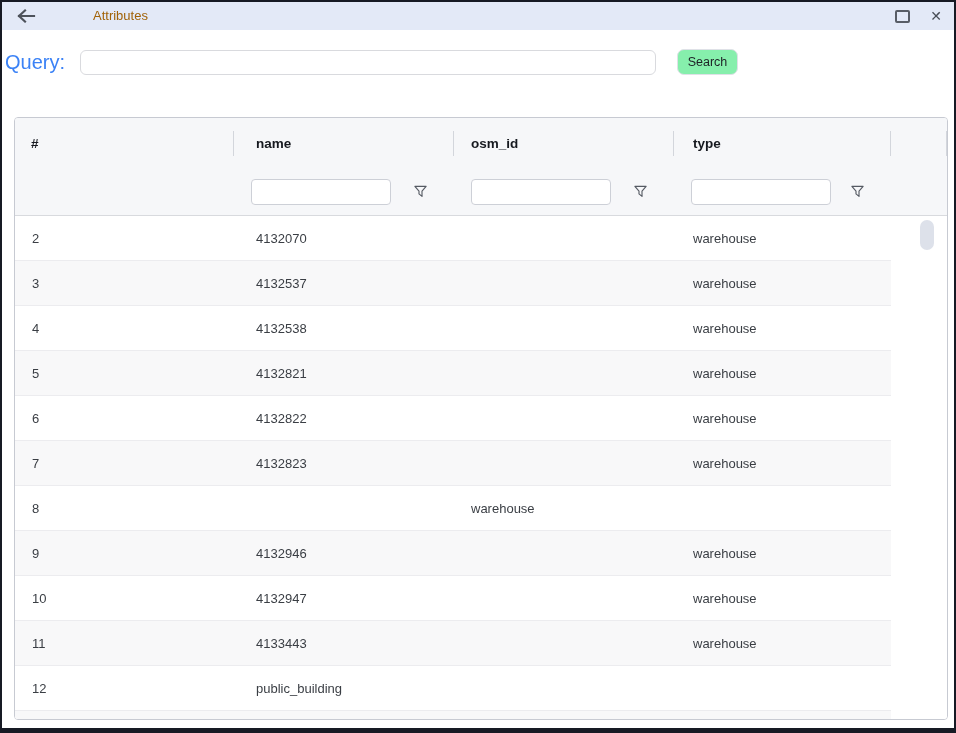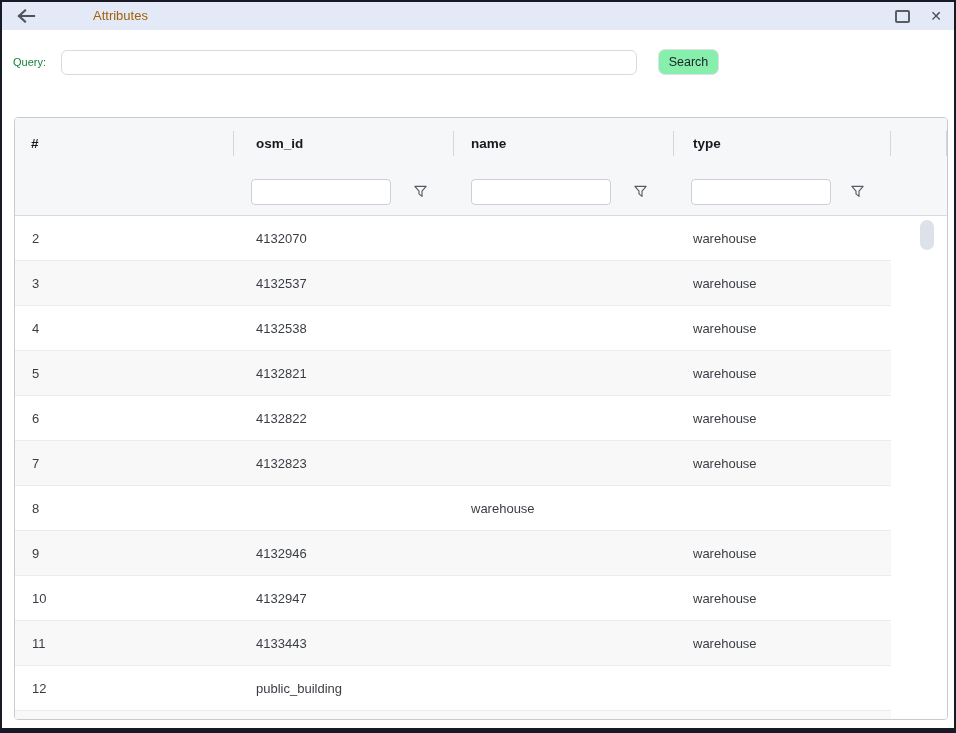--- a/index.html
+++ b/index.html
@@ -43,21 +43,21 @@
   }
   .close-btn {
     font-size: 14px; color: #474c55; line-height: 1;
     cursor: pointer; padding: 2px;
   }
   
   .query-bar {
     position: absolute; top: 46px; left: 3px;
     display: flex; align-items: center; height: 28px;
   }
-  .query-label { font-size: 11px; color: #15803d; margin-right: 15px; margin-left: 8px; }
+  .query-label { font-size: 20px; color: #3b82f6; margin-right: 15px; }
   .query-input {
     width: 576px; height: 25px;
     border: 1px solid #d9dade; border-radius: 6px;
     background: #ffffff; outline: none;
     font-size: 13px; color: #202124; padding: 0 8px;
     font-family: "Liberation Sans", sans-serif;
   }
   .search-btn {
     margin-left: 21px;
     width: 61px; height: 26px;
@@ -169,22 +169,22 @@
     <span class="query-label">Query:</span>
     <input class="query-input" type="text" value="" style="">
     <button class="search-btn">Search</button>
   </div>
 
   <div class="table-card">
 
     <div class="table-head">
       <div class="head-row">
         <div class="head-cell">#</div>
+        <div class="head-cell">name</div>
         <div class="head-cell">osm_id</div>
-        <div class="head-cell">name</div>
         <div class="head-cell">type</div>
         <div class="head-cell"></div>
       </div>
 
       <div class="filter-row">
         <div class="filter-cell"></div>
         <div class="filter-cell has-input">
           <input class="filter-input" type="text" value="" style="">
           <span class="funnel-btn">
             <svg width="15" height="15" viewBox="0 0 16 16">

